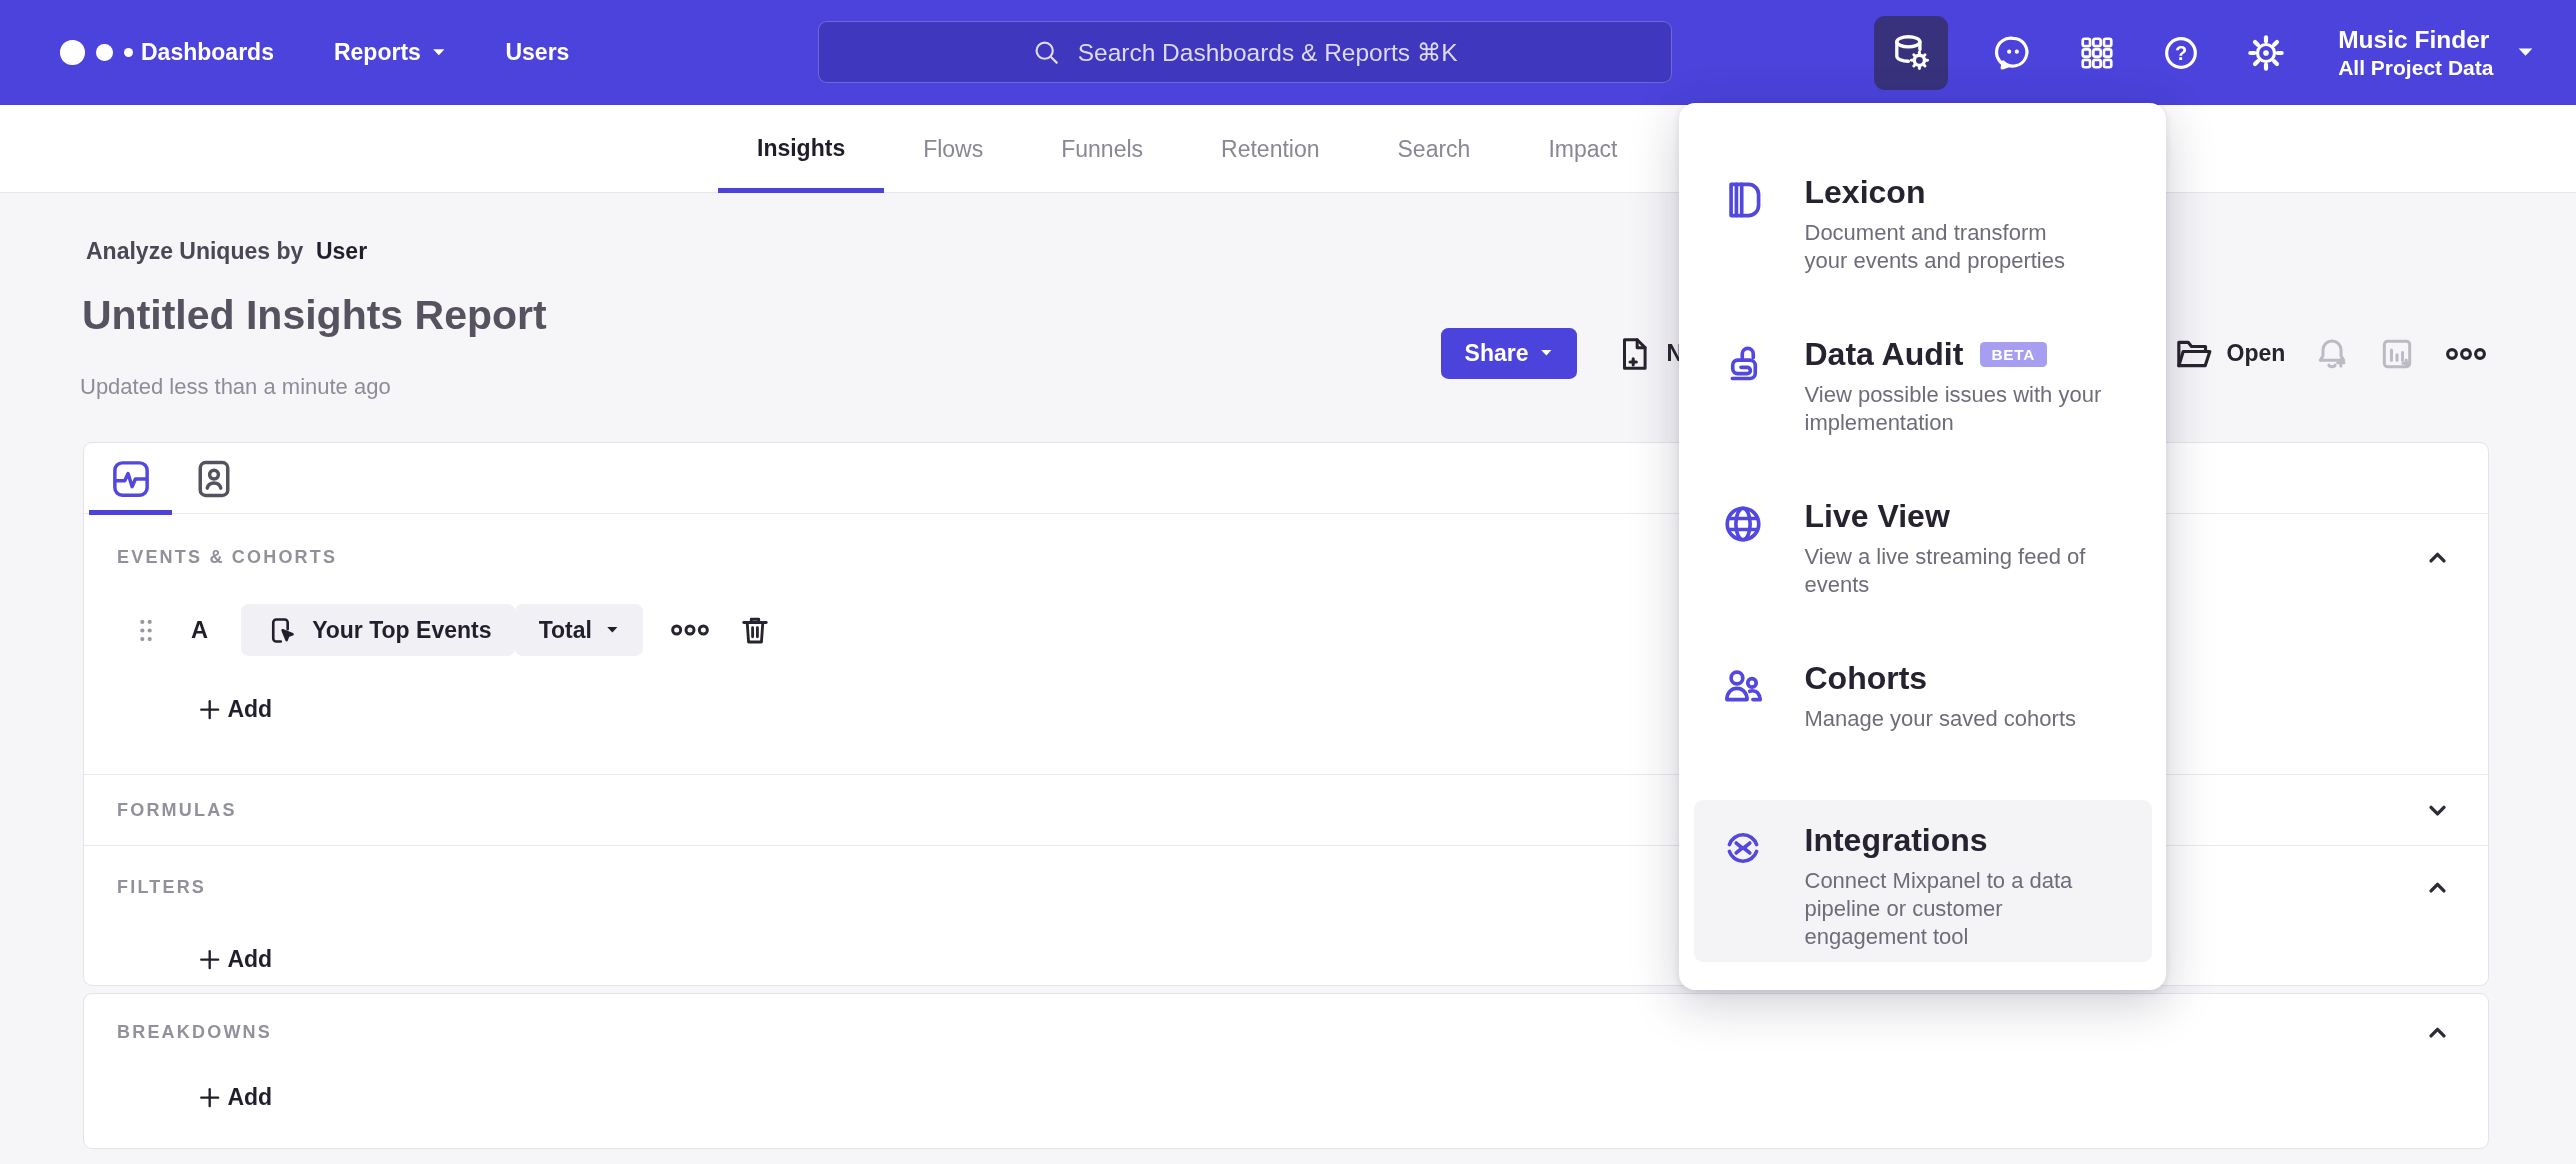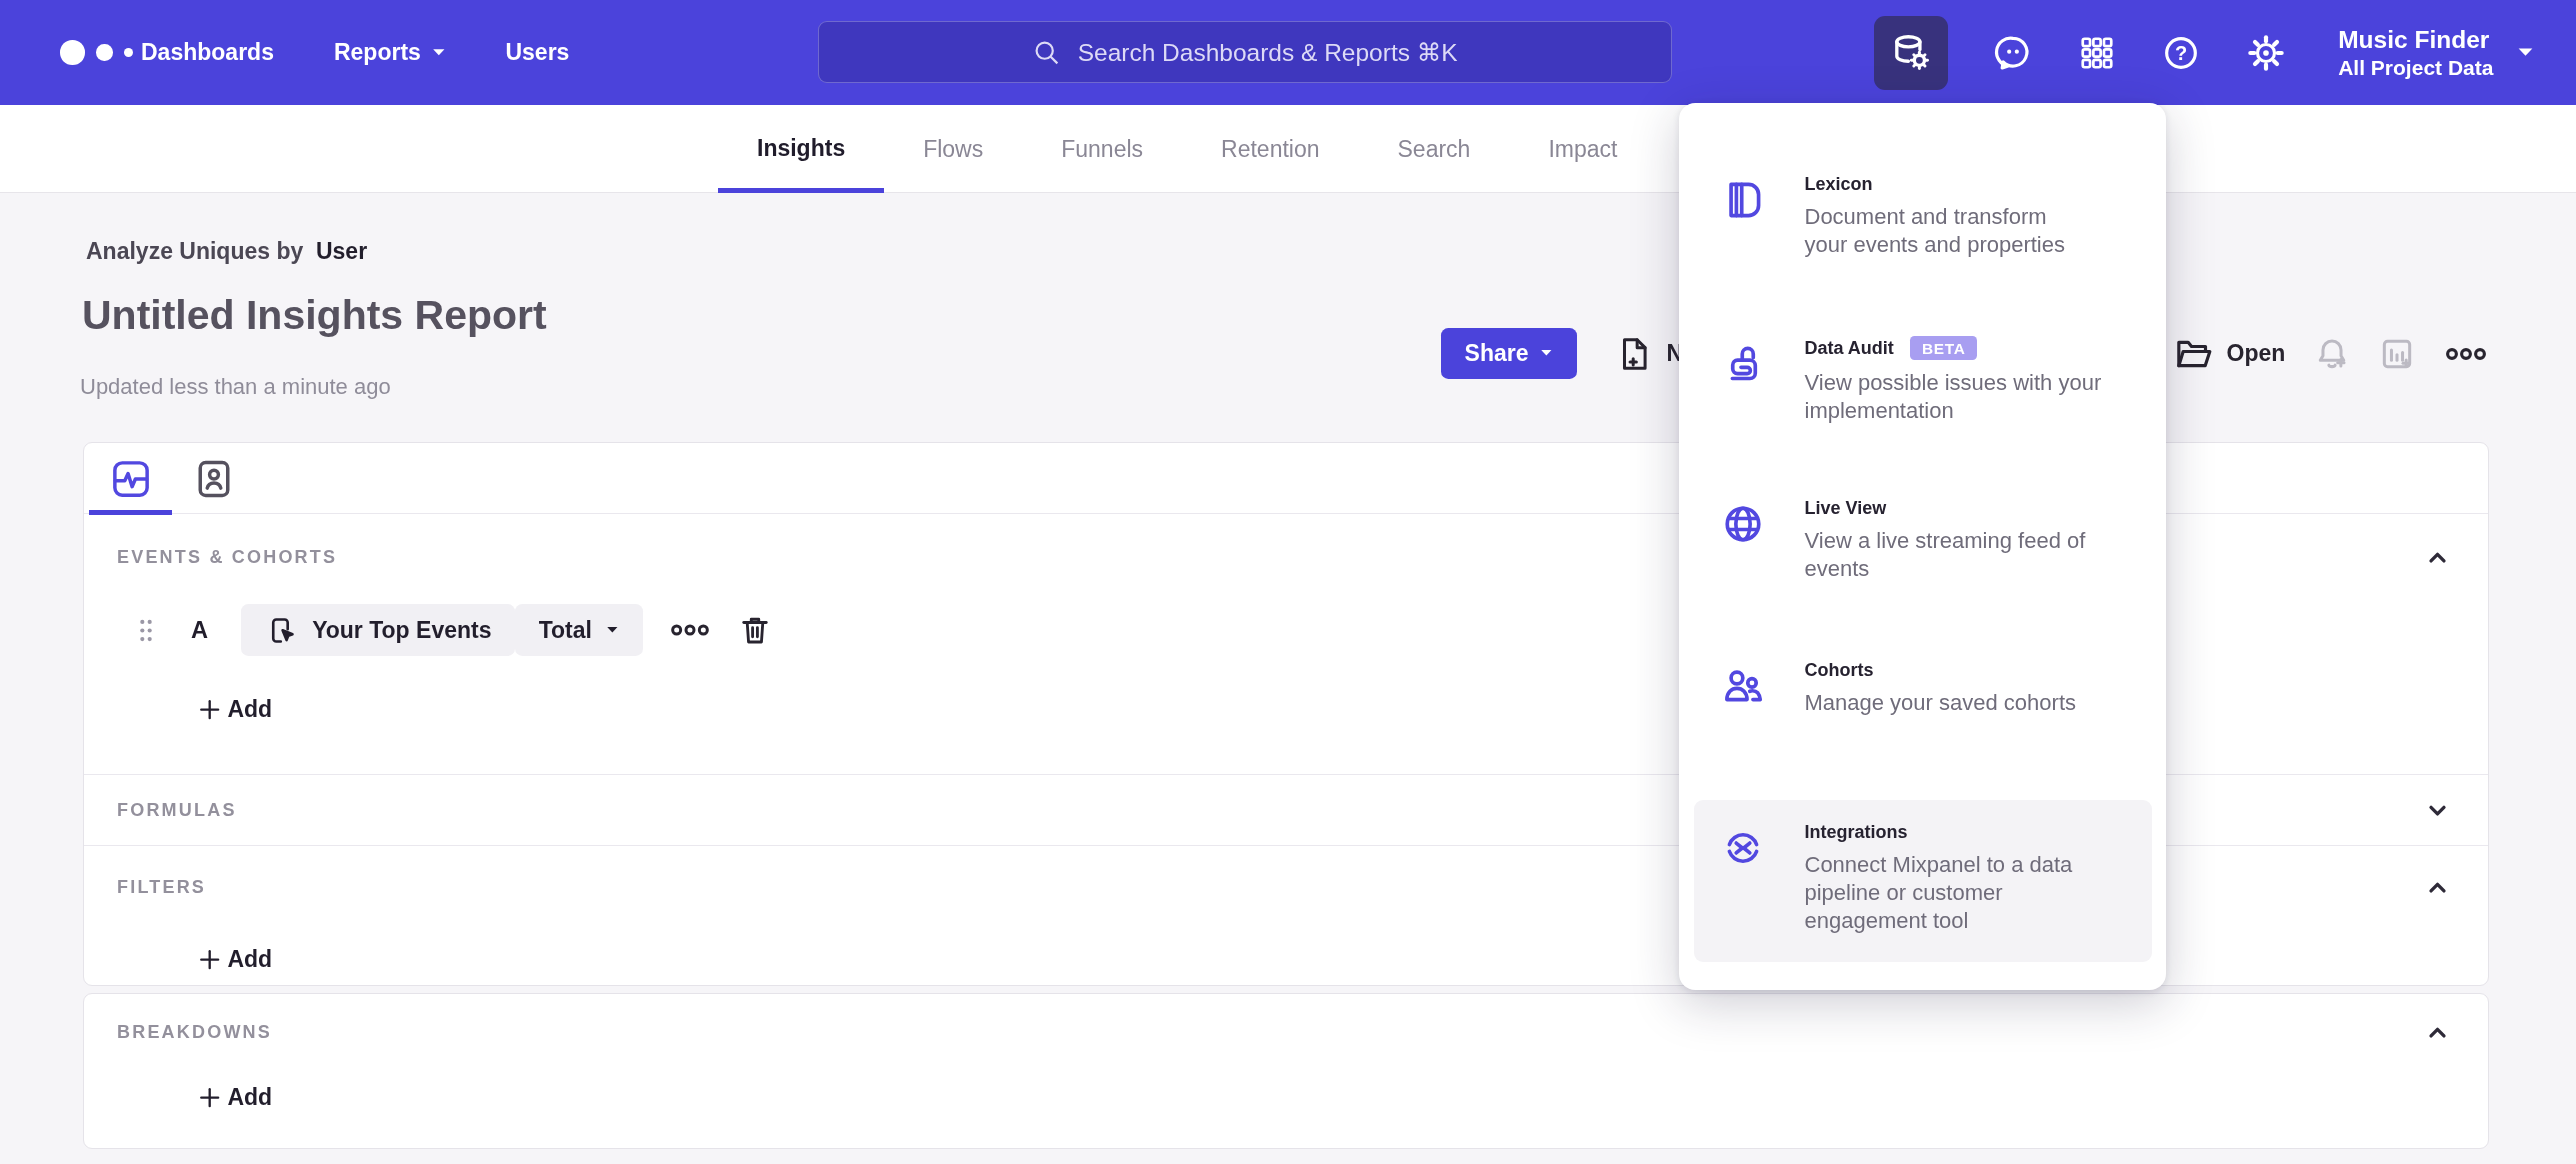--- a/index.html
+++ b/index.html
@@ -79,21 +79,21 @@
   .add-btn{display:flex;align-items:center;gap:5px;font-size:23px;font-weight:600;color:#221E2C;cursor:pointer;margin:40px 0 0 80px}
   .cardB .add-btn{margin:34px 0 0 80px}
 
   
   .panel{position:absolute;left:1679px;top:103px;width:487px;height:887px;background:#fff;border-radius:16.3px;
     box-shadow:0 12.7px 49px rgba(32,28,60,.22),0 1.8px 7.3px rgba(32,28,60,.10);z-index:40;padding-top:49px}
   .menu-item{height:162px;margin:0 14.5px;padding:22px 16.3px 0 27px;border-radius:9px;display:flex;gap:40px;cursor:pointer}
   .menu-item.highlight{background:var(--c-hover_bg)}
   .mi-icon{width:44px;height:44px;color:#5248E0;margin-top:3.6px}
   .mi-title-row{display:flex;align-items:center;gap:16.3px}
-  .mi-title{font-size:18px;font-weight:600;color:#262230}
+  .mi-title{font-size:32px;font-weight:600;color:#262230}
   .badge{background:var(--c-beta);color:#fff;font-size:15.4px;font-weight:700;letter-spacing:0.7px;
     padding:4.5px 11.8px;border-radius:4.5px;line-height:1}
   .mi-desc{margin-top:8.2px;font-size:22px;line-height:28px;color:var(--c-desc_gray);white-space:pre-line;width:323px}
 </style>
 </head>
 <body>
 
 <div id="app">
 
   <div class="navbar">

